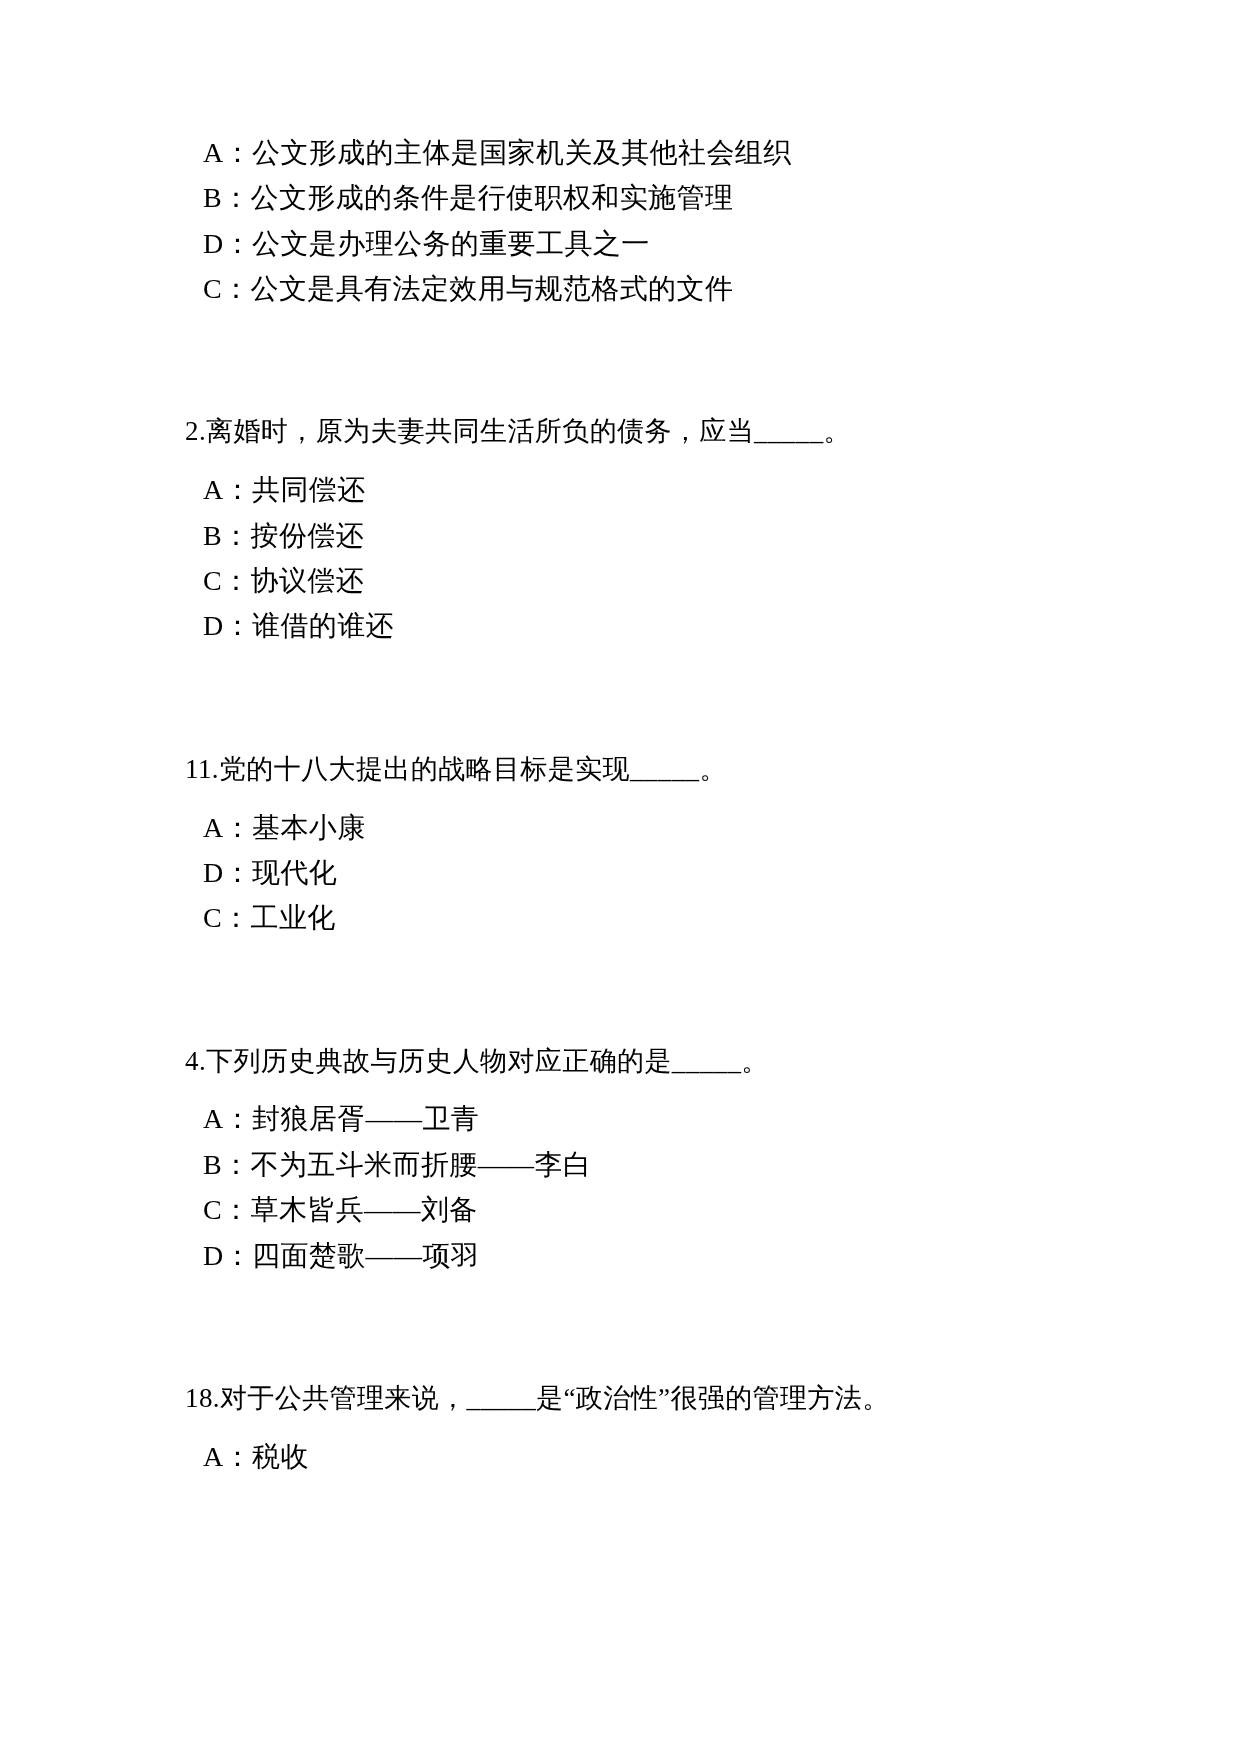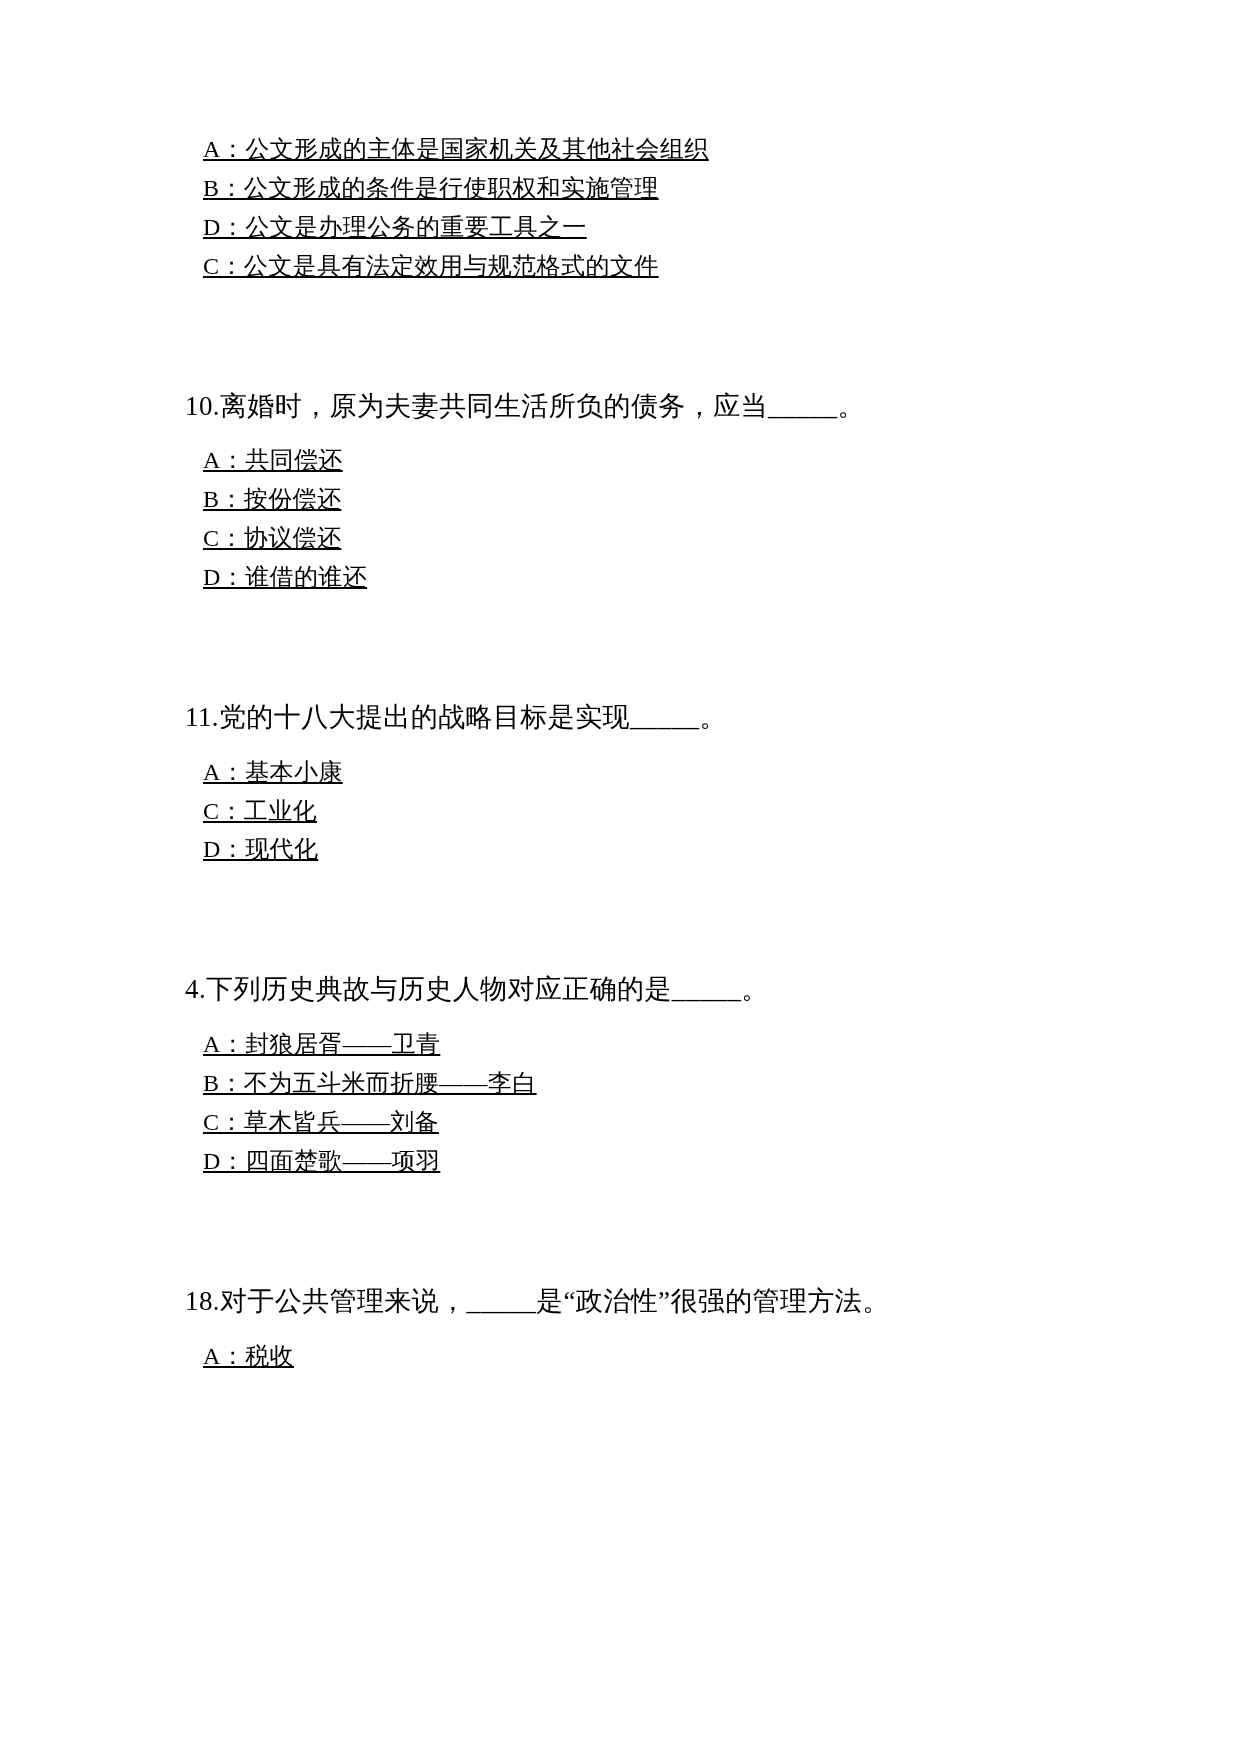--- a/index.html
+++ b/index.html
@@ -25,26 +25,25 @@
     margin-bottom: 52px;
   }
   .q-stem {
     font-size: 27px;
     line-height: 1.55;
     letter-spacing: 0.4px;
     margin-bottom: 14px;
     white-space: pre-wrap;
   }
   .opt {
-    font-size: 24px;
+    font-size: 28px;
     line-height: 1.62;
     letter-spacing: 0.4px;
     margin-left: 18px;
     white-space: pre-wrap;
-    text-decoration: underline;
   }
   .first-block {
     margin-top: 0;
   }
   .gap-lg { height: 48px; }
 </style>
 </head>
 <body>
 
 <div class="page">
@@ -52,34 +51,34 @@
   <div class="q-block first-block">
     <div class="opt">A：公文形成的主体是国家机关及其他社会组织</div>
     <div class="opt">B：公文形成的条件是行使职权和实施管理</div>
     <div class="opt">D：公文是办理公务的重要工具之一</div>
     <div class="opt">C：公文是具有法定效用与规范格式的文件</div>
   </div>
 
   <div class="gap-lg"></div>
 
   <div class="q-block">
-    <div class="q-stem">10.离婚时，原为夫妻共同生活所负的债务，应当_____。</div>
+    <div class="q-stem">2.离婚时，原为夫妻共同生活所负的债务，应当_____。</div>
     <div class="opt">A：共同偿还</div>
     <div class="opt">B：按份偿还</div>
     <div class="opt">C：协议偿还</div>
     <div class="opt">D：谁借的谁还</div>
   </div>
 
   <div class="gap-lg"></div>
 
   <div class="q-block">
     <div class="q-stem">11.党的十八大提出的战略目标是实现_____。</div>
     <div class="opt">A：基本小康</div>
+    <div class="opt">D：现代化</div>
     <div class="opt">C：工业化</div>
-    <div class="opt">D：现代化</div>
   </div>
 
   <div class="gap-lg"></div>
 
   <div class="q-block">
     <div class="q-stem">4.下列历史典故与历史人物对应正确的是_____。</div>
     <div class="opt">A：封狼居胥——卫青</div>
     <div class="opt">B：不为五斗米而折腰——李白</div>
     <div class="opt">C：草木皆兵——刘备</div>
     <div class="opt">D：四面楚歌——项羽</div>

